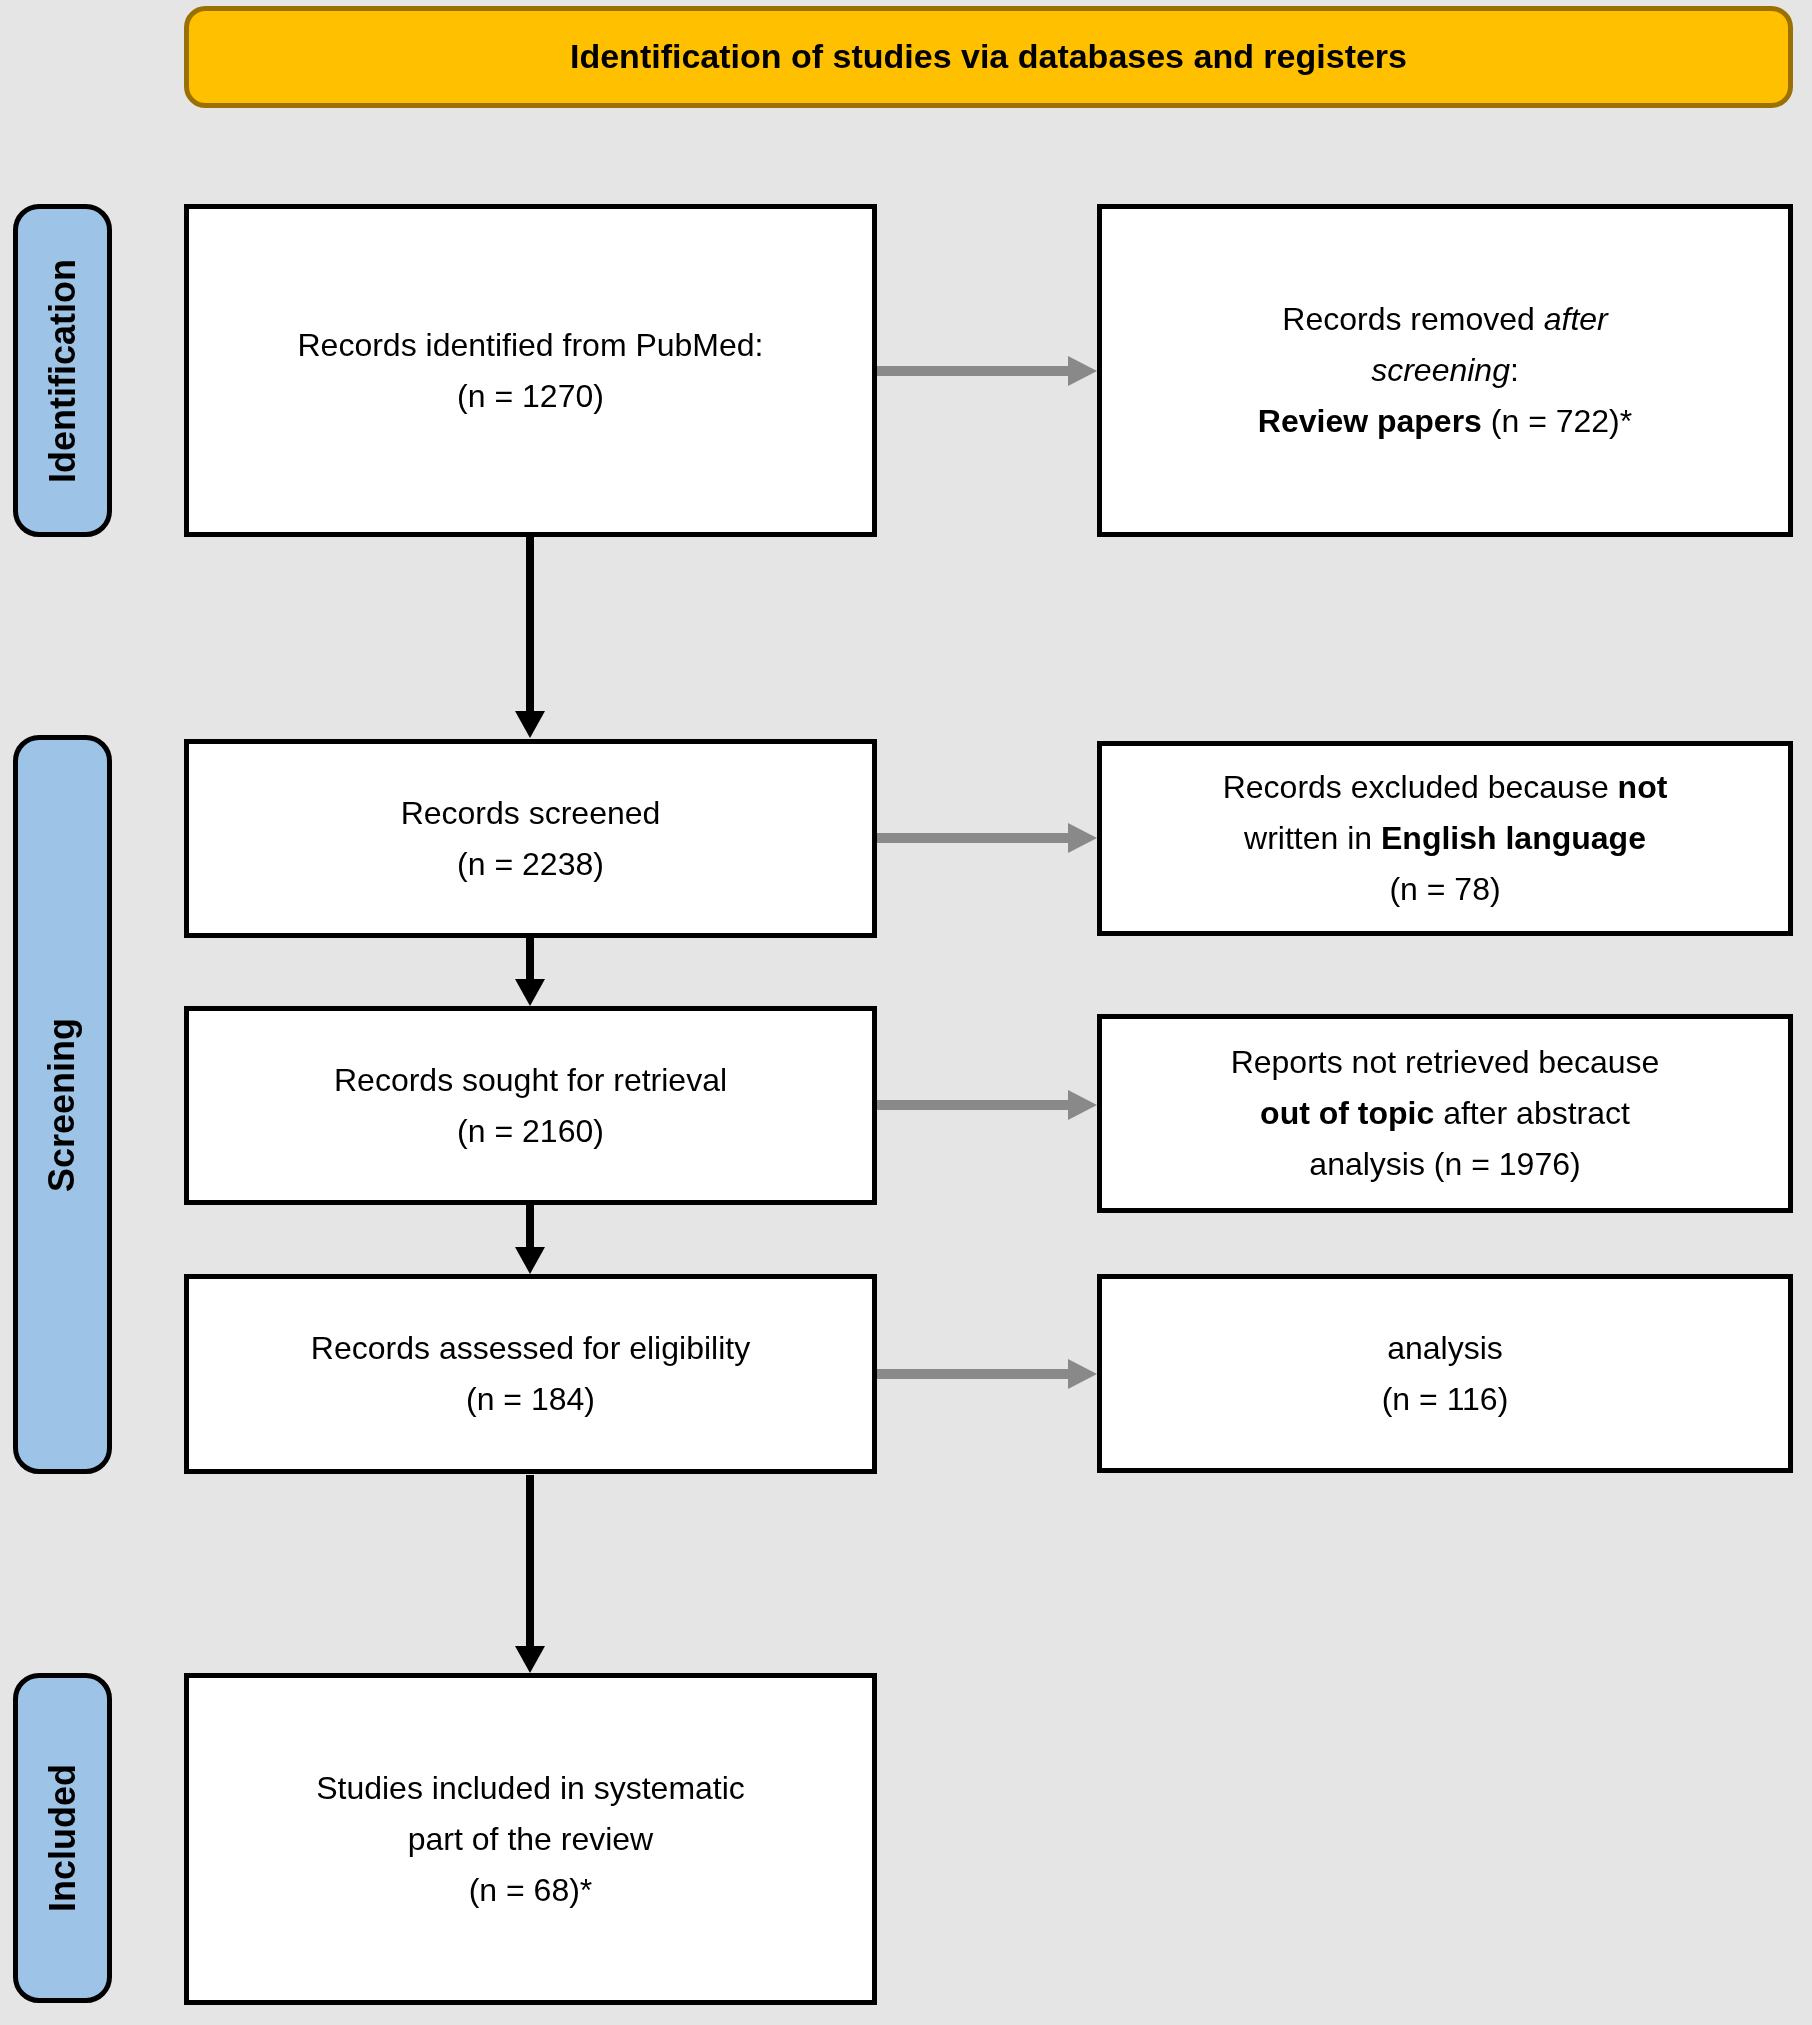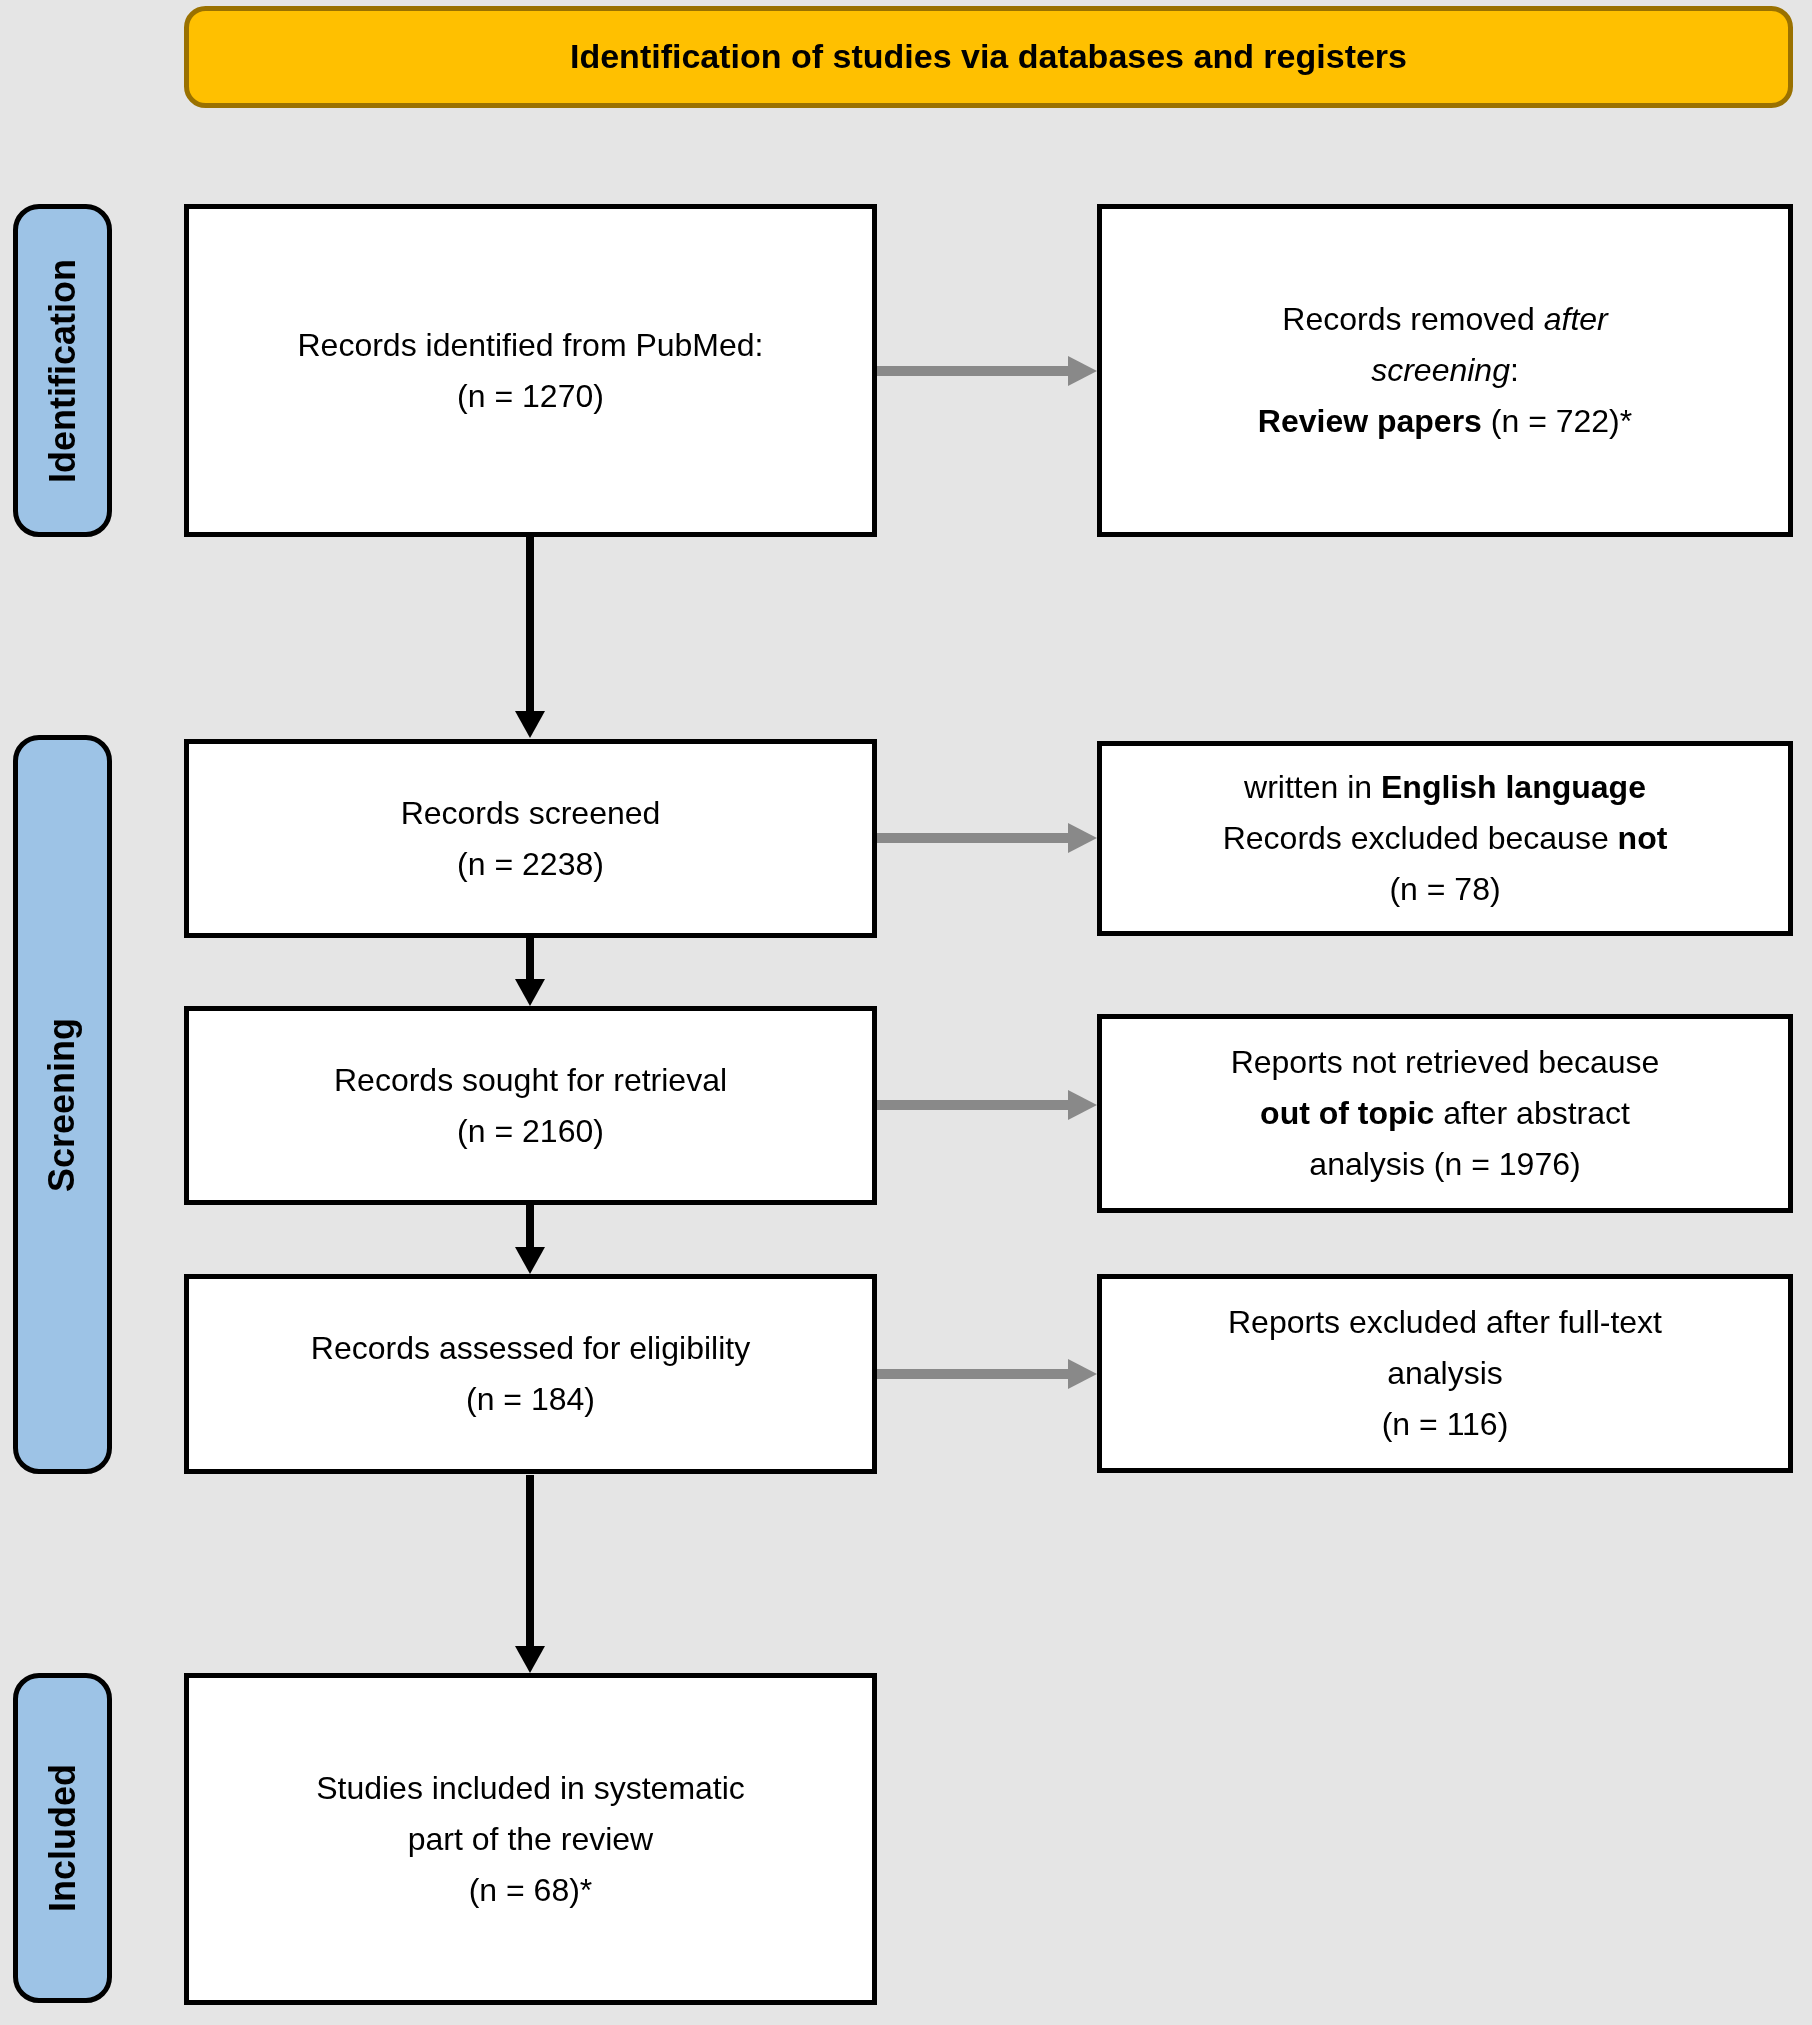--- a/index.html
+++ b/index.html
@@ -142,33 +142,32 @@
     <div class="box-line">(n = 68)*</div>
   </div>
 
   <div class="box" style="left:1097px; top:204px; width:696px; height:333px;">
     <div class="box-line"><span>Records removed </span><span class="i">after</span></div>
     <div class="box-line"><span class="i">screening</span><span>:</span></div>
     <div class="box-line"><span class="b">Review papers</span><span> (n = 722)*</span></div>
   </div>
 
   <div class="box" style="left:1097px; top:741px; width:696px; height:195px;">
+    <div class="box-line"><span>Records excluded because </span><span class="b">not</span></div>
     <div class="box-line"><span>written in </span><span class="b">English language</span></div>
-    <div class="box-line"><span>Records excluded because </span><span class="b">not</span></div>
     <div class="box-line">(n = 78)</div>
   </div>
 
   <div class="box" style="left:1097px; top:1014px; width:696px; height:199px;">
     <div class="box-line">Reports not retrieved because</div>
     <div class="box-line"><span class="b">out of topic</span><span> after abstract</span></div>
     <div class="box-line">analysis (n = 1976)</div>
   </div>
 
   <div class="box" style="left:1097px; top:1274px; width:696px; height:199px;">
-    <div class="box-line">Reports excluded after full-text</div>
     <div class="box-line">analysis</div>
     <div class="box-line">(n = 116)</div>
   </div>
 
   <div>
     <div class="vline" style="left:526px; top:537px; height:176px;"></div>
     <div class="vhead" style="left:515px; top:711px;"></div>
   </div>
   <div>
     <div class="vline" style="left:526px; top:938px; height:43px;"></div>

